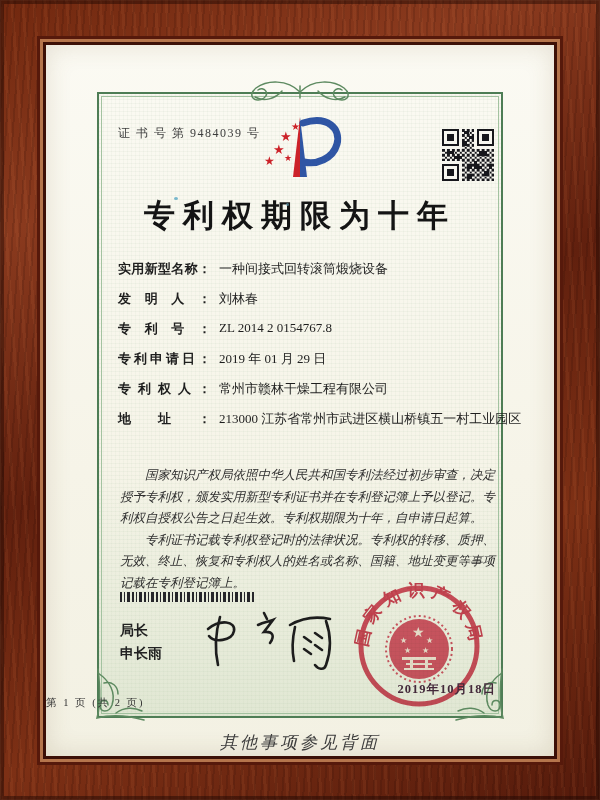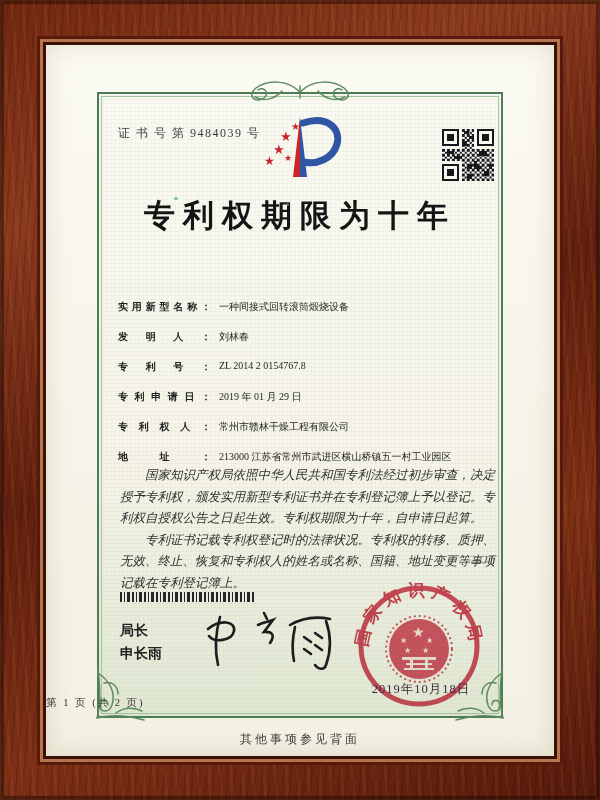--- a/index.html
+++ b/index.html
@@ -44,21 +44,21 @@
   .logo{position:absolute;left:208px;top:66px;width:92px;height:96px;}
   .qr{position:absolute;left:396px;top:84px;width:52px;height:52px;}
 
   .title{
     position:absolute;left:0;top:150px;width:100%;text-align:center;
     font-size:31px;font-weight:700;letter-spacing:8px;color:#141414;
   }
   .speck{position:absolute;border-radius:50%;}
 
   
-  .fields{position:absolute;left:72px;top:215px;width:382px;font-size:10px;color:#1e1e1e;margin-top:40px;}
+  .fields{position:absolute;left:72px;top:215px;width:382px;font-size:13px;color:#1e1e1e;}
   .frow{height:17px;margin-bottom:13px;white-space:nowrap;}
   .flabel{
     display:inline-block;width:93px;font-weight:700;
     text-align:justify;text-align-last:justify;vertical-align:top;
   }
   .fvalue{display:inline-block;margin-left:8px;font-weight:500;}
   .fvalue.g1{width:112px;margin-left:8px;}
   .glabel{display:inline-block;font-weight:700;}
   .gvalue{display:inline-block;margin-left:6px;font-weight:500;}
 
@@ -72,25 +72,25 @@
   
   .barcode{
     position:absolute;left:74px;top:547px;width:136px;height:10px;
     background:repeating-linear-gradient(90deg,#26262a 0 2px,transparent 2px 4px,#26262a 4px 5px,transparent 5px 7px,#26262a 7px 10px,transparent 10px 12px);
   }
   .signer{position:absolute;left:74px;top:574px;font-family:"Liberation Sans","DejaVu Sans",sans-serif;font-size:14px;font-weight:700;color:#222;line-height:1.65;}
   .signature{position:absolute;left:128px;top:550px;width:170px;height:88px;}
 
   .seal{position:absolute;left:308px;top:536px;width:130px;height:130px;mix-blend-mode:multiply;opacity:.94;}
   .sealdate{
-    position:absolute;left:300px;top:636px;width:150px;text-align:center;
-    font-size:12.5px;font-weight:400;color:#43293a;letter-spacing:1px;
+    position:absolute;left:300px;top:636px;width:150px;text-align:right;
+    font-size:12.5px;font-weight:700;color:#43293a;letter-spacing:1px;
   }
   .pageinfo{position:absolute;left:0;top:651px;width:100%;text-align:left;font-size:10.5px;letter-spacing:2px;color:#333;}
-  .backnote{position:absolute;left:0;top:686px;width:100%;text-align:center;font-size:12px;letter-spacing:3px;color:#3d3d3d;}
+  .backnote{position:absolute;left:0;top:686px;width:100%;text-align:center;font-size:17px;font-style:italic;letter-spacing:3px;color:#3d3d3d;}
 </style>
 </head>
 <body>
 
 <div class="frame">
   <div class="paper">
 
     <div class="gborder"></div>
 
     <svg class="flourish" style="left:179px;top:31px;" width="150" height="32" viewBox="0 0 150 32">

